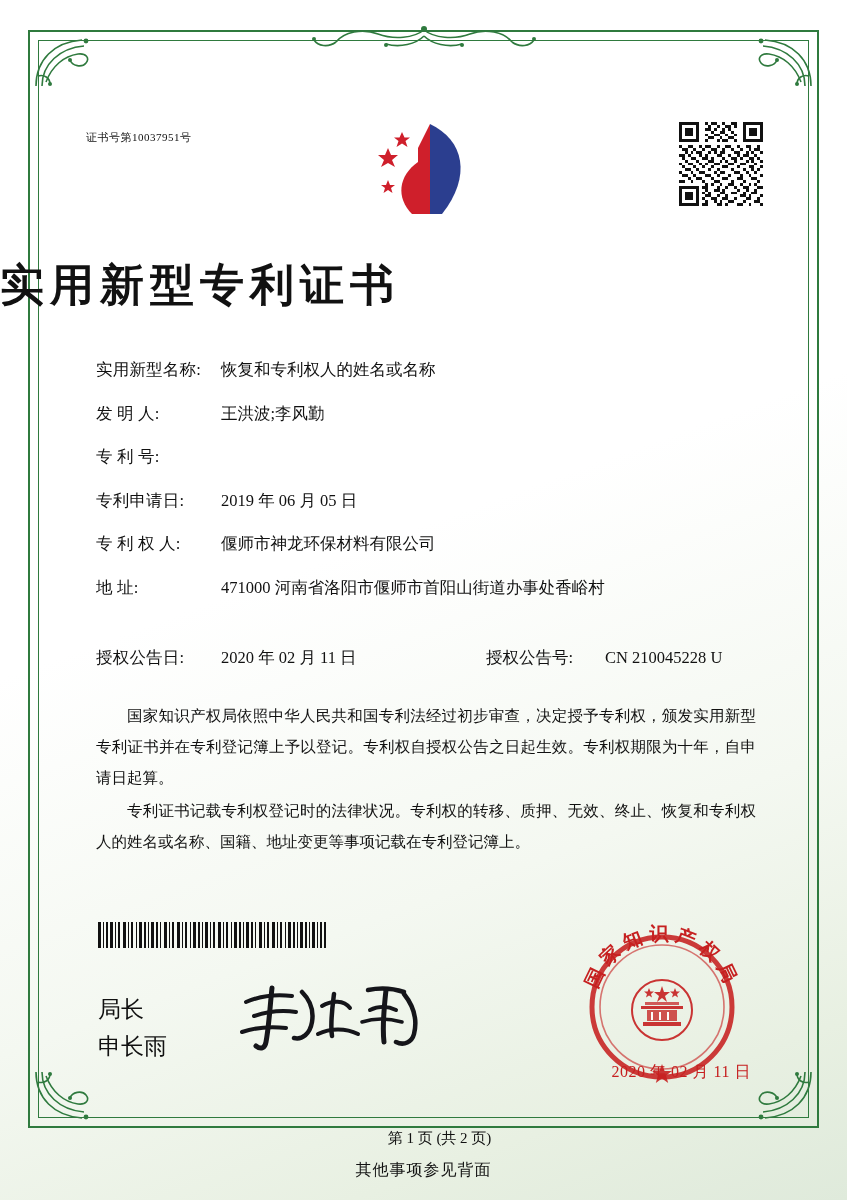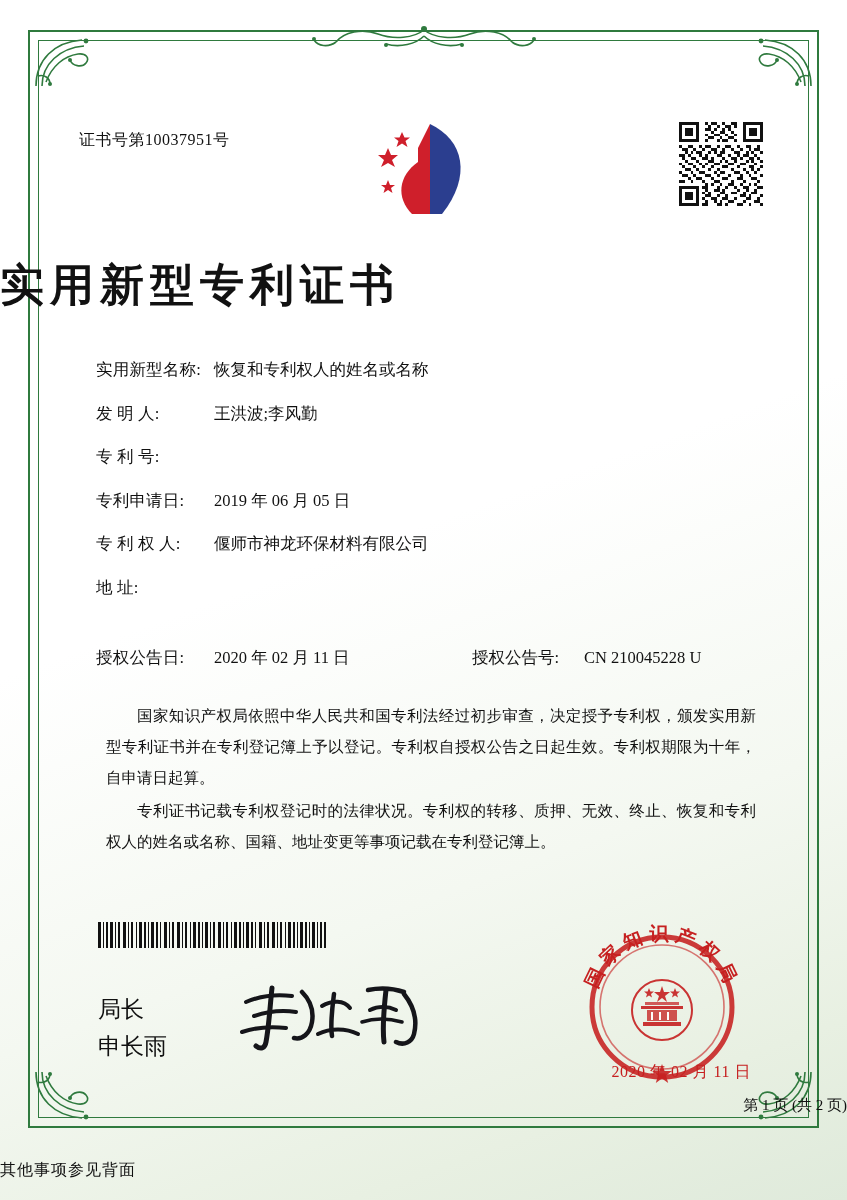--- a/index.html
+++ b/index.html
@@ -61,22 +61,22 @@
     top: 24px;
     transform: translateX(-50%);
     width: 300px; height: 34px;
     color: #2f7a3e;
   }
   .top-ornament svg { width: 100%; height: 100%; display: block; }
 
   
   .cert-no {
     position: absolute;
-    left: 79px; top: 130px;
-    font-size: 16px;
+    left: 86px; top: 130px;
+    font-size: 11px;
     letter-spacing: 0.5px;
     color: #111;
     white-space: nowrap;
   }
 
   
   .emblem {
     position: absolute;
     left: 368px; top: 118px;
     width: 120px; height: 110px;
@@ -113,20 +113,21 @@
     width: 660px;
     font-size: 16.5px;
     line-height: 1;
     color: #111;
   }
   .field-row {
     display: flex;
     align-items: baseline;
     margin-bottom: 27px;
     white-space: nowrap;
+    gap: 7px;
   }
   .field-label {
     width: 118px;
     flex: 0 0 118px;
     letter-spacing: 0.2px;
   }
   .field-value {
     flex: 1 1 auto;
   }
   .field-row.dual .field-value {
@@ -145,21 +146,21 @@
     position: absolute;
     left: 96px;
     top: 700px;
     width: 660px;
     font-size: 15.5px;
     line-height: 2.0;
     color: #111;
     text-align: justify;
   }
   .paragraphs p {
-    margin: 0 0 2px 10px;
+    margin: 0 0 2px 0;
     text-indent: 2em;
   }
 
   
   .barcode {
     position: absolute;
     left: 98px;
     top: 922px;
     width: 228px;
     height: 26px;
@@ -201,30 +202,31 @@
     font-size: 16px;
     color: #c62020;
     letter-spacing: 0.5px;
     white-space: nowrap;
   }
 
   
   .page-no {
     position: absolute;
     left: 0; right: 0;
-    top: 1096px;
-    text-align: right;
+    top: 1129px;
+    text-align: center;
     font-size: 15px;
     color: #111;
     padding-left: 32px;
   }
   .back-note {
     position: absolute;
     left: 0; right: 0;
     top: 1160px;
+    text-align: center;
     font-size: 16px;
     color: #111;
     letter-spacing: 1px;
   }
 </style>
 </head>
 <body>
 
 <div class="certificate">
 
@@ -556,20 +558,21 @@
       <span class="field-value">2019 年 06 月 05 日</span>
     </div>
 
     <div class="field-row">
       <span class="field-label">专 利 权 人:</span>
       <span class="field-value">偃师市神龙环保材料有限公司</span>
     </div>
 
     <div class="field-row">
       <span class="field-label">地 址:</span>
+      <span class="field-value">471000 河南省洛阳市偃师市首阳山街道办事处香峪村</span>
     </div>
 
     <div class="field-row dual">
       <span class="field-label">授权公告日:</span>
       <span class="field-value">2020 年 02 月 11 日</span>
       <span class="field-label2">授权公告号:</span>
       <span class="field-value2">CN 210045228 U</span>
     </div>
   </div>
 

